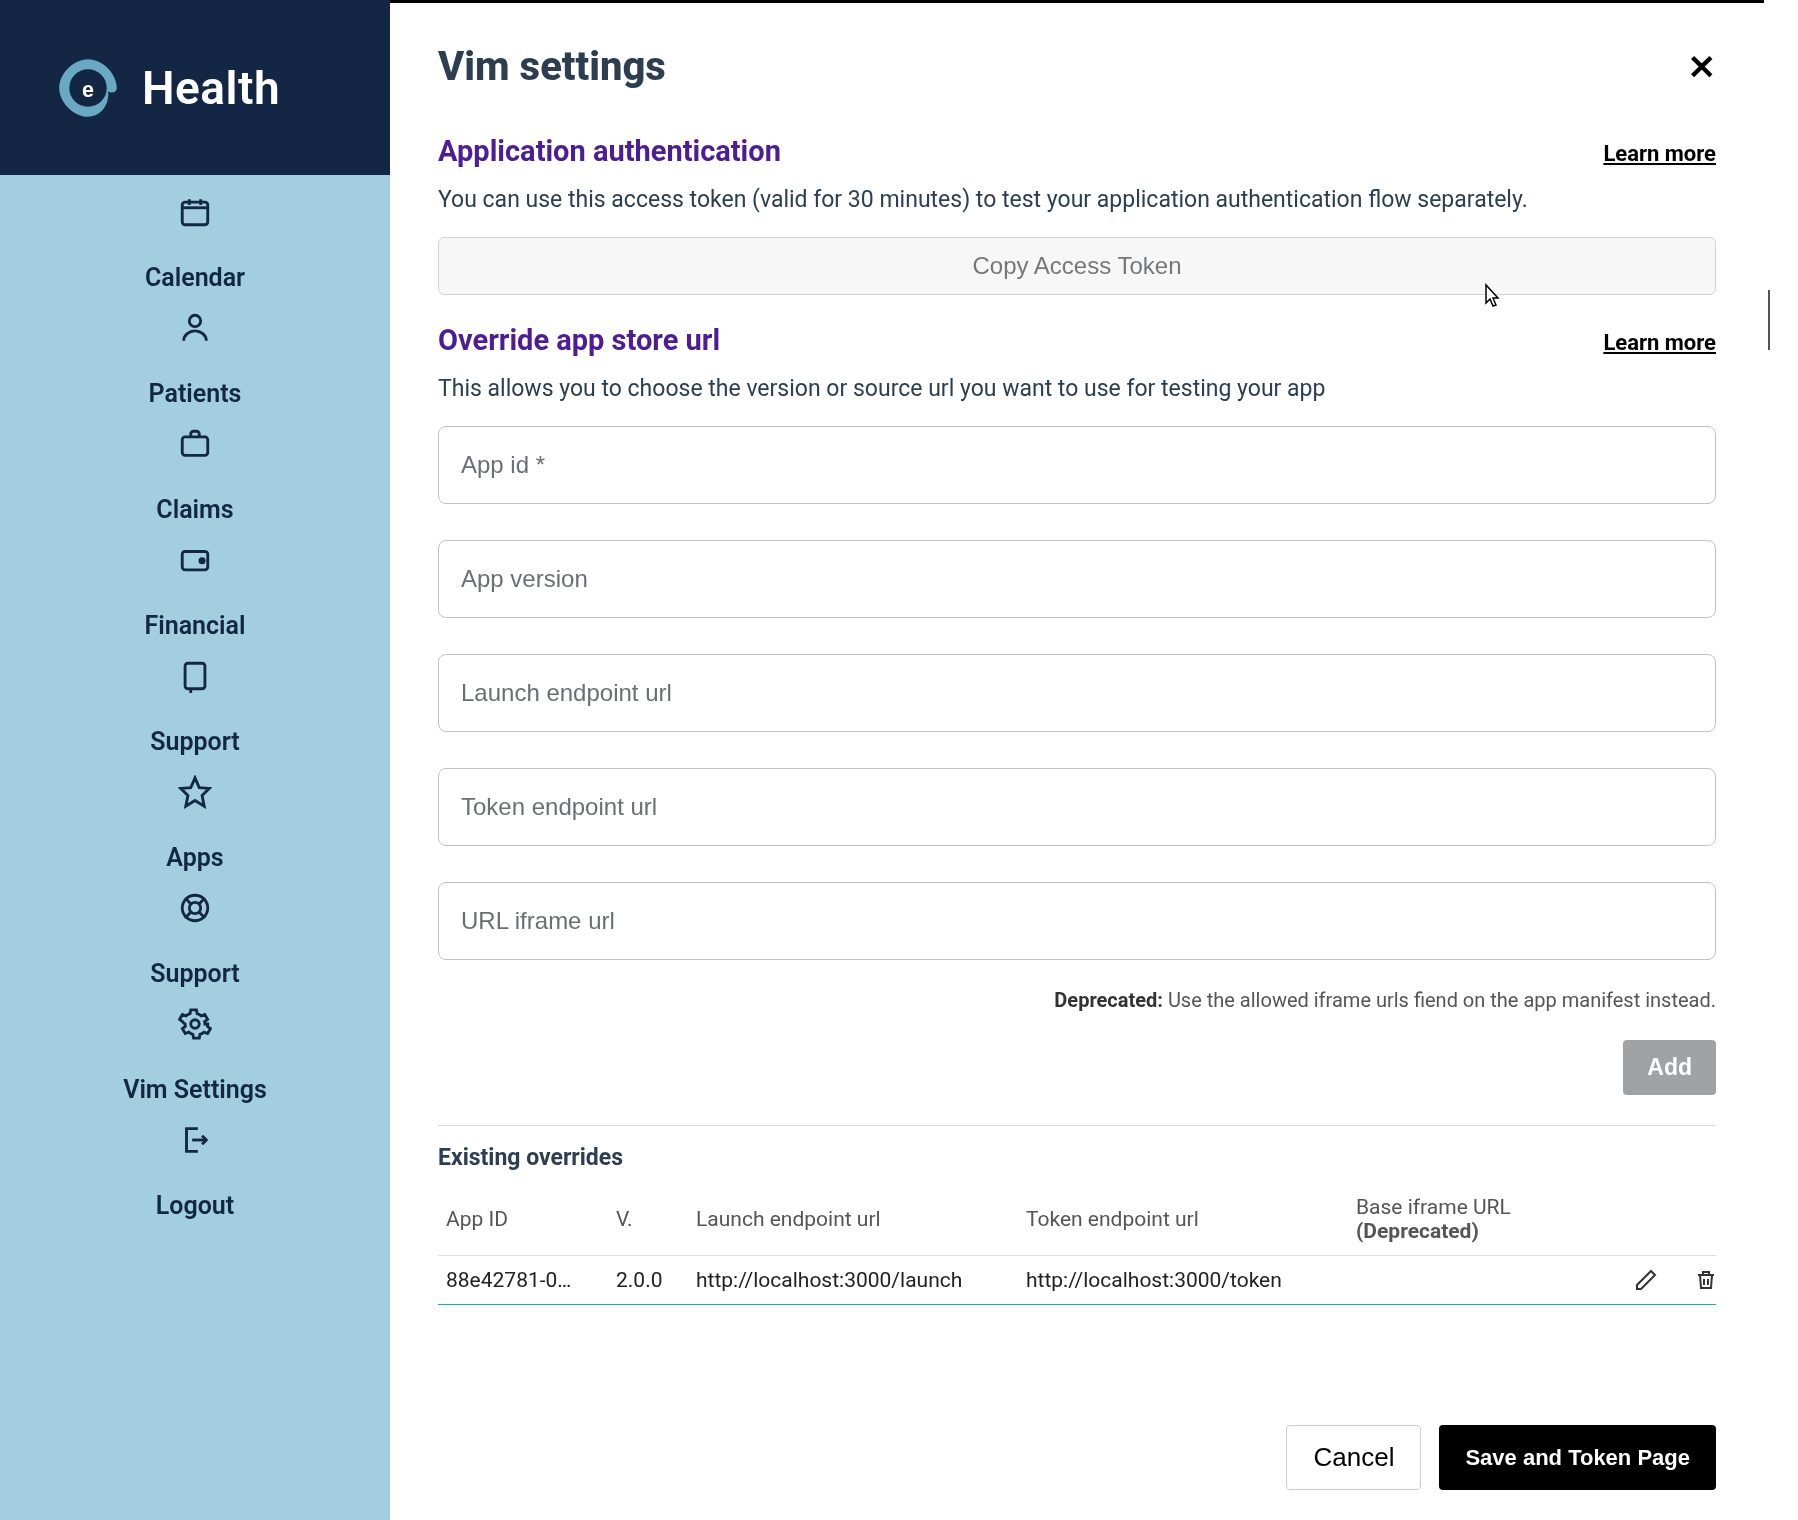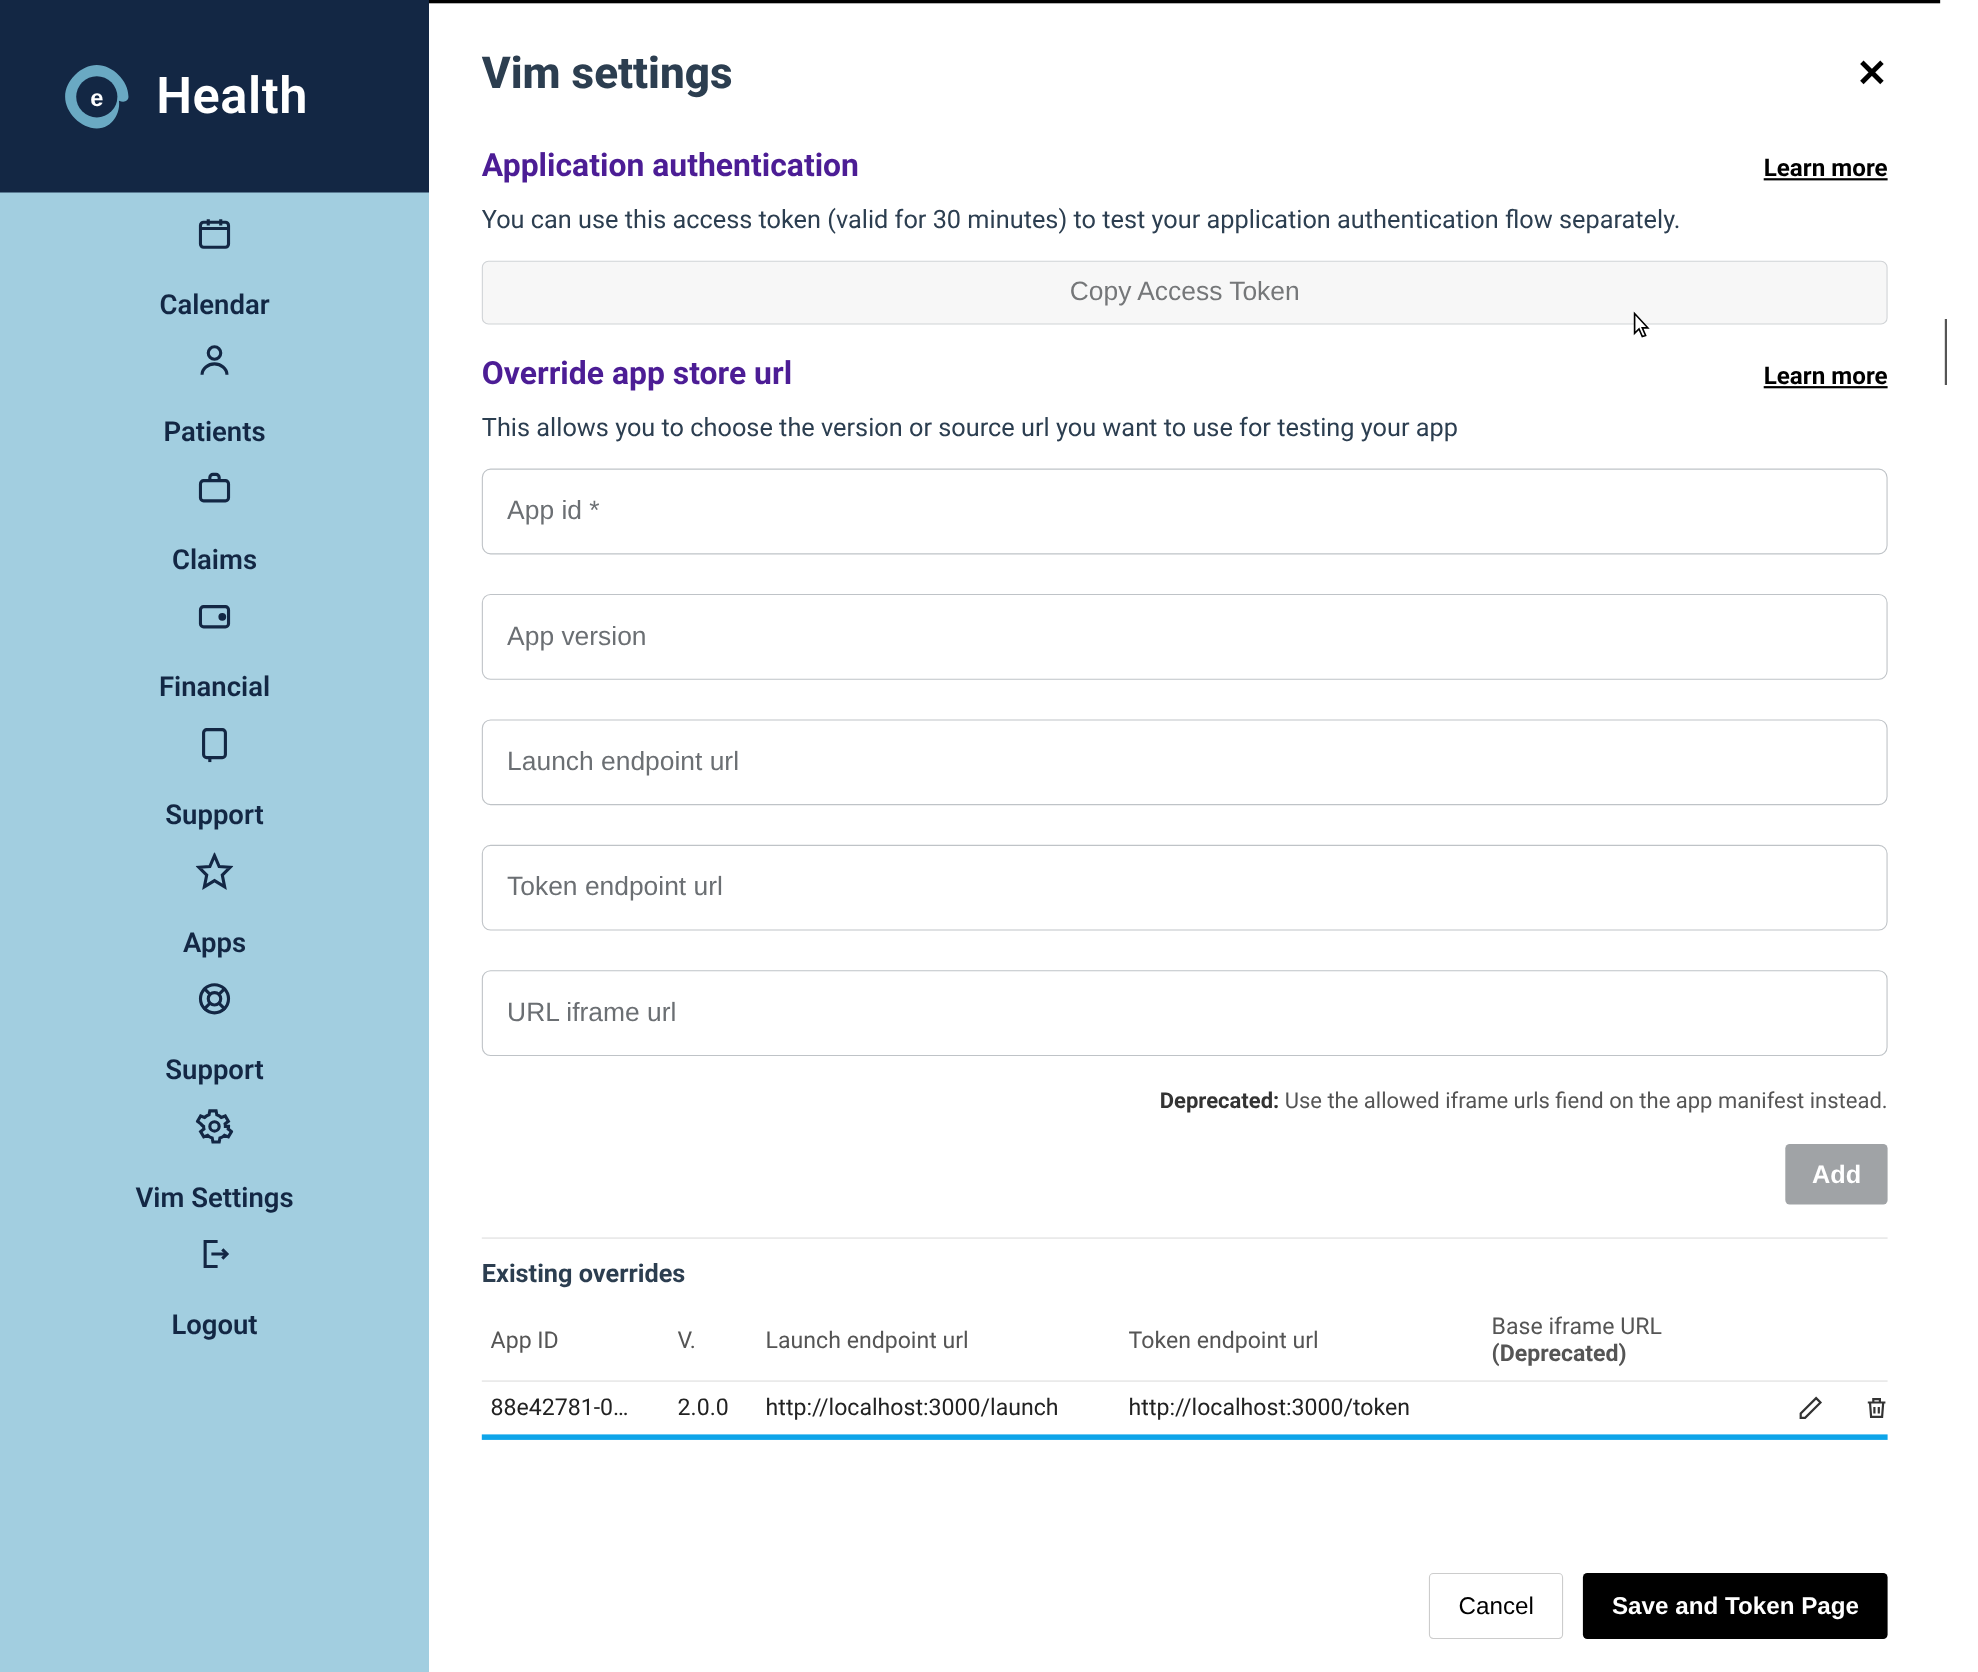--- a/index.html
+++ b/index.html
@@ -183,36 +183,36 @@
     grid-template-columns: 170px 80px 330px 330px 260px 60px 60px;
     align-items: center;
     padding: 12px 8px;
   }
   .thead {
     color: #555;
     border-bottom: 1px solid #ddd;
   }
   .trow {
     color: #222;
-    border-bottom: 5px solid #0ea5e9;
+    border-bottom: 1px solid #0ea5e9;
   }
   .trow .cell { white-space: nowrap; overflow: hidden; text-overflow: ellipsis; }
   .action-icon { cursor: pointer; display:flex; justify-content:center; }
 
   .footer-row {
     position: absolute;
     bottom: 30px;
     right: 48px;
     display: flex;
     gap: 18px;
   }
   .cancel-btn {
     background: #fff;
     border: 1px solid #ccc;
-    font-size: 22px;
+    font-size: 26px;
     padding: 16px 26px;
     border-radius: 4px;
     cursor: pointer;
   }
   .save-btn {
     background: #000;
     color: #fff;
     border: none;
     font-size: 22px;
     font-weight: 600;

